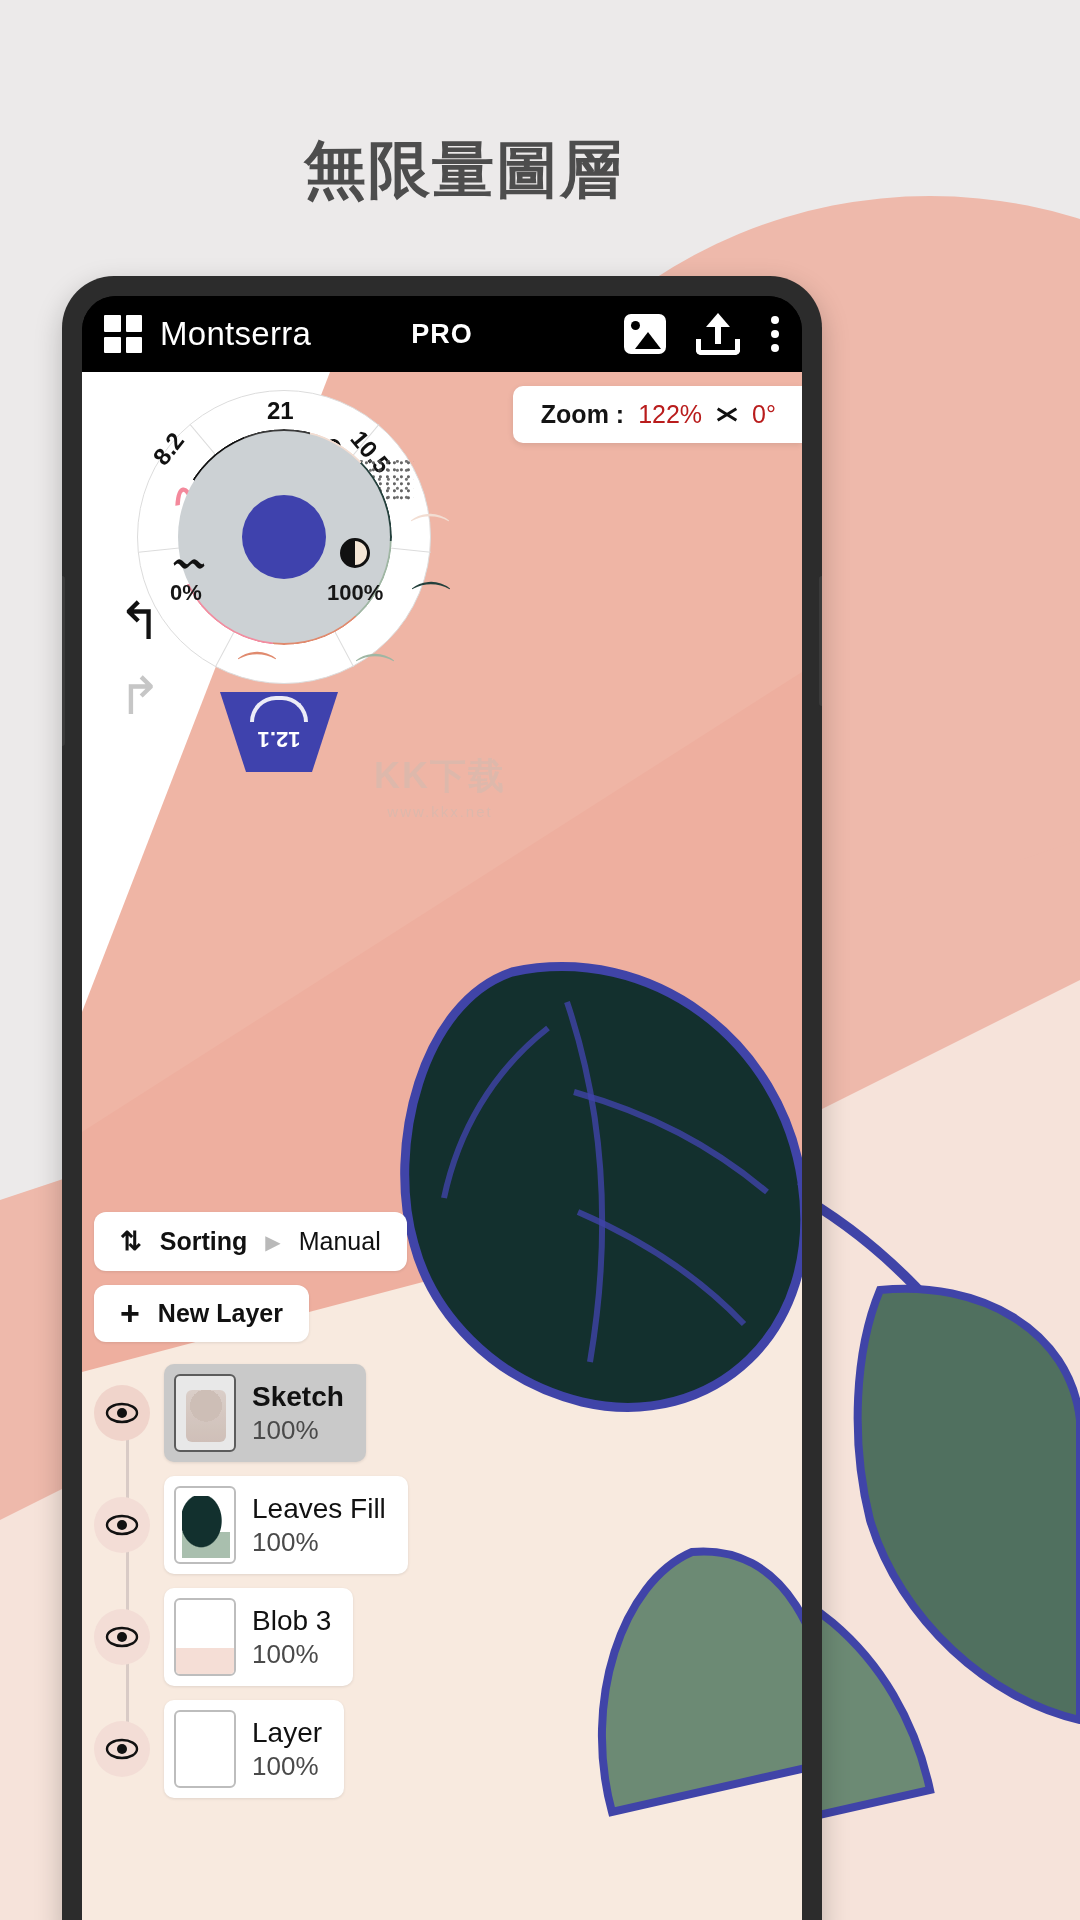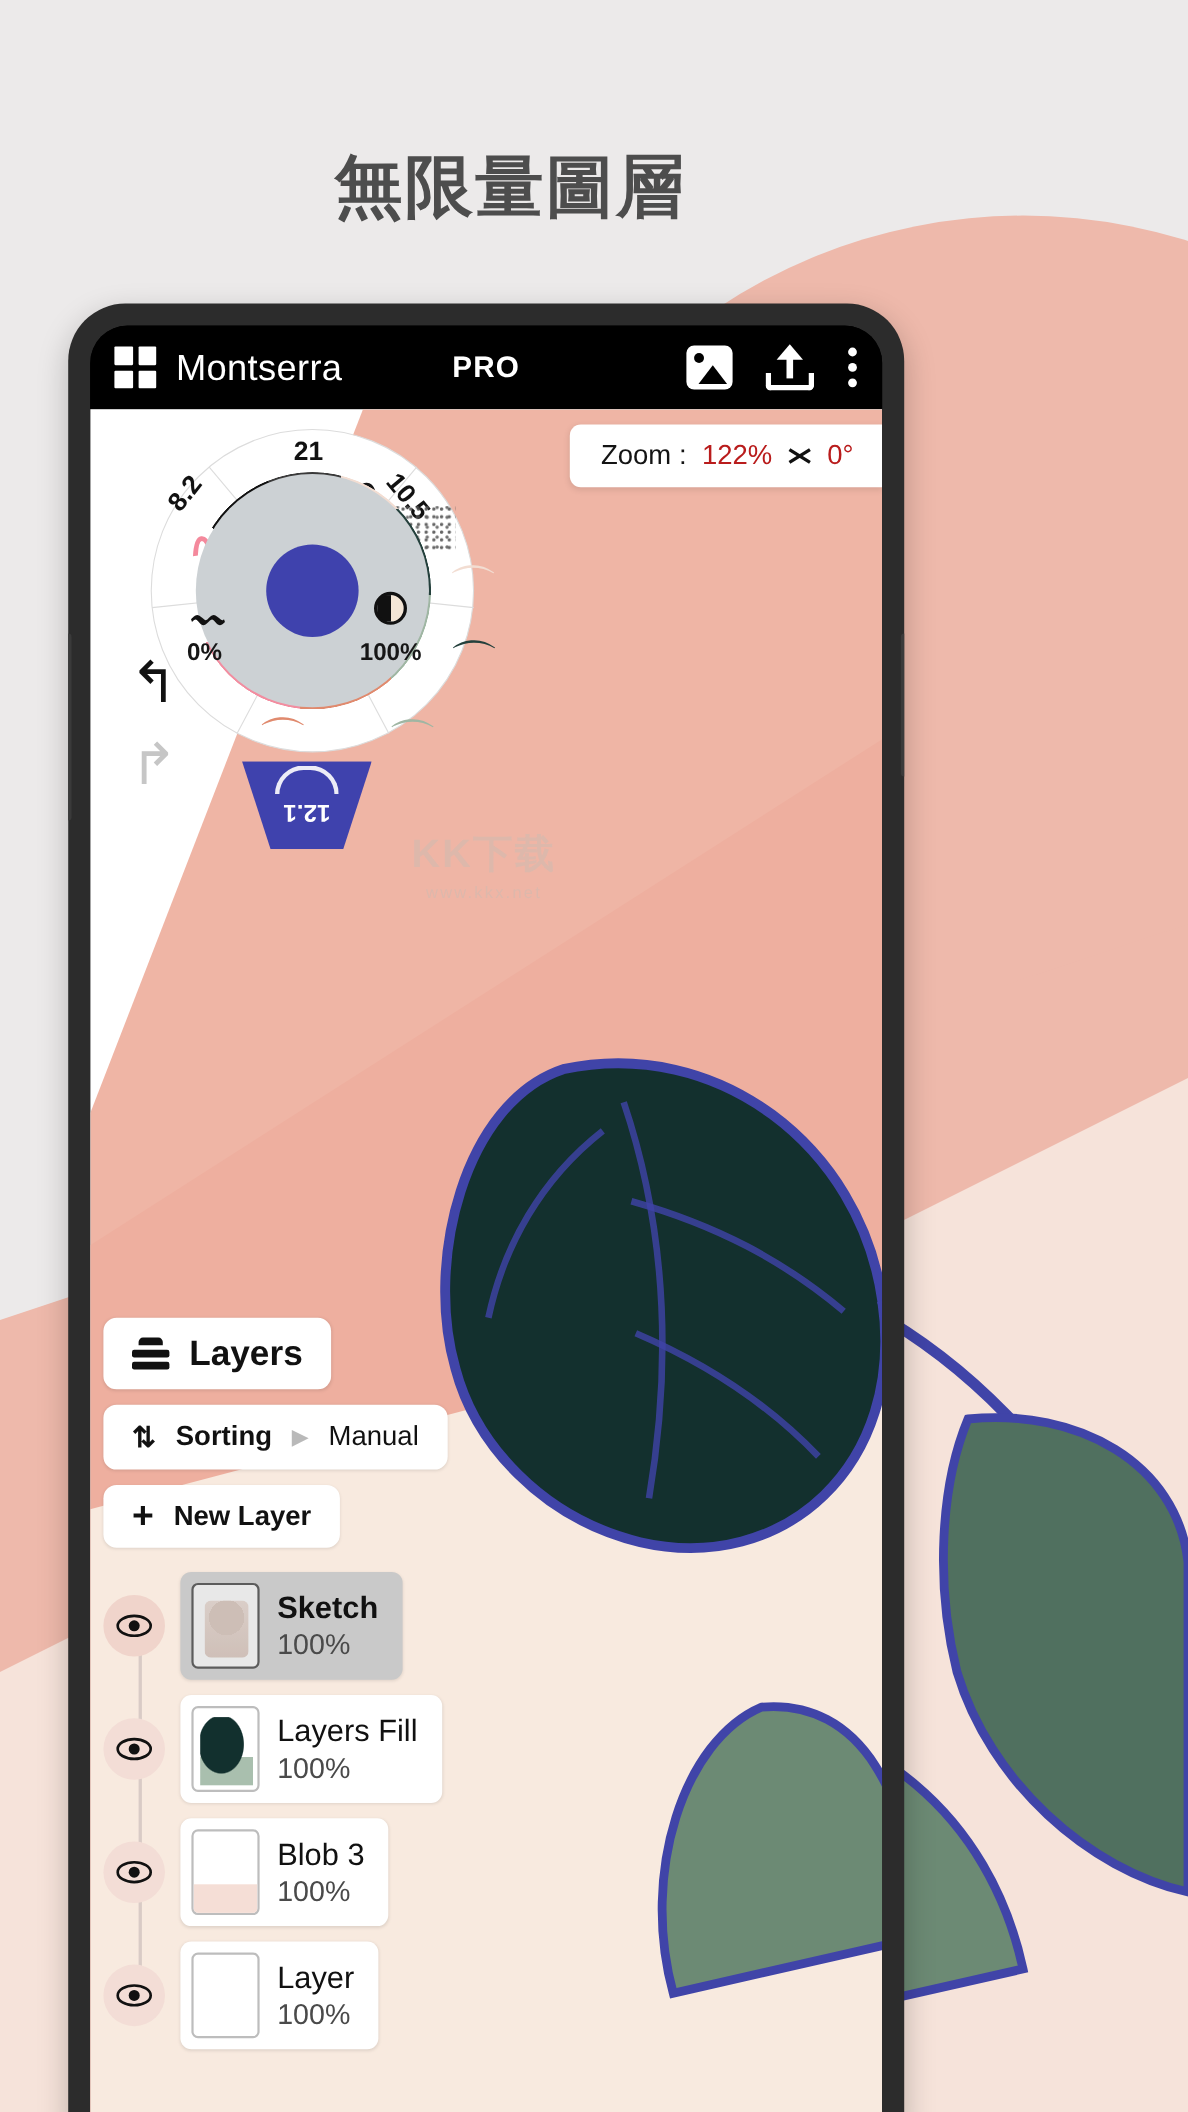--- a/index.html
+++ b/index.html
@@ -114,21 +114,21 @@
 
   
   .zoom-panel {
     position:absolute; right:0; top:14px;
     background:#fff; border-radius:10px 0 0 10px;
     padding:14px 26px 14px 28px;
     display:flex; align-items:center; gap:14px;
     box-shadow:0 2px 6px rgba(0,0,0,.10);
     font-size:25px; color:#141414;
   }
-  .zoom-panel .lbl { font-weight:normal; }
+  .zoom-panel .lbl { font-weight:bold; }
   .zoom-panel .val { color:#b91c1c;text-align:right; }
   .ic-rot { width:22px; height:22px; position:relative; }
   .ic-rot::before { content:""; position:absolute; left:0; top:9px; width:22px; height:3px;
      background:#111; transform:rotate(-32deg); }
   .ic-rot::after { content:""; position:absolute; left:0; top:9px; width:22px; height:3px;
      background:#111; transform:rotate(32deg); }
 
   
   .wheel-wrap { position:absolute; left:30px; top:18px; width:340px; height:360px; }
   .wheel-outer {
@@ -370,28 +370,20 @@
           <div class="undo-arrow">↰</div>
           <div class="redo-arrow">↰</div>
 
           <div class="tag">
             <div class="brushmark"></div>
             <span>12.1</span>
           </div>
         </div>
 
         <div class="layers">
-          <div class="chip big">
-            <span class="ic-layers">
-                <i></i>
-                <i></i>
-                <i></i>
-              </span>
-            <span>Layers</span>
-          </div>
 
           <div class="chip row">
             <span class="ic-sort">⇅</span>
             <span class="k">Sorting</span>
             <span class="sep">▶</span>
             <span class="v">Manual</span>
           </div>
 
           <div class="chip row">
             <span class="ic-plus">+</span>
@@ -420,21 +412,21 @@
             <div class="layer-item">
               <div class="eye">
                 <svg viewBox="0 0 34 22">
                     <ellipse cx="17" cy="11" rx="15" ry="9" fill="none" stroke="#111" stroke-width="2.4"></ellipse>
                     <circle cx="17" cy="11" r="5" fill="#111"></circle>
                   </svg>
               </div>
               <div class="layer-card">
                 <div class="thumb leaves"></div>
                 <div>
-                  <div class="layer-name">Layers Fill</div>
+                  <div class="layer-name">Leaves Fill</div>
                   <div class="layer-op">100%</div>
                 </div>
               </div>
             </div>
 
             <div class="layer-item">
               <div class="eye">
                 <svg viewBox="0 0 34 22">
                     <ellipse cx="17" cy="11" rx="15" ry="9" fill="none" stroke="#111" stroke-width="2.4"></ellipse>
                     <circle cx="17" cy="11" r="5" fill="#111"></circle>

